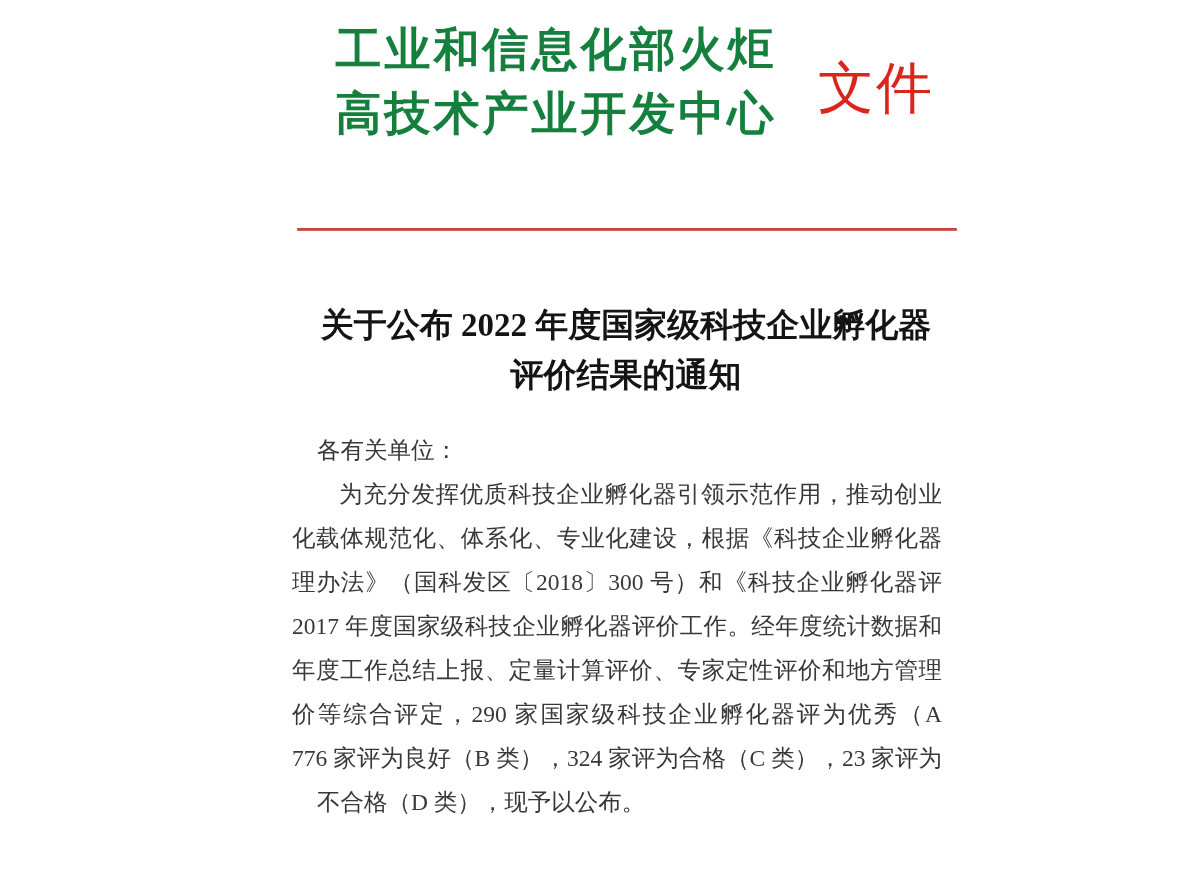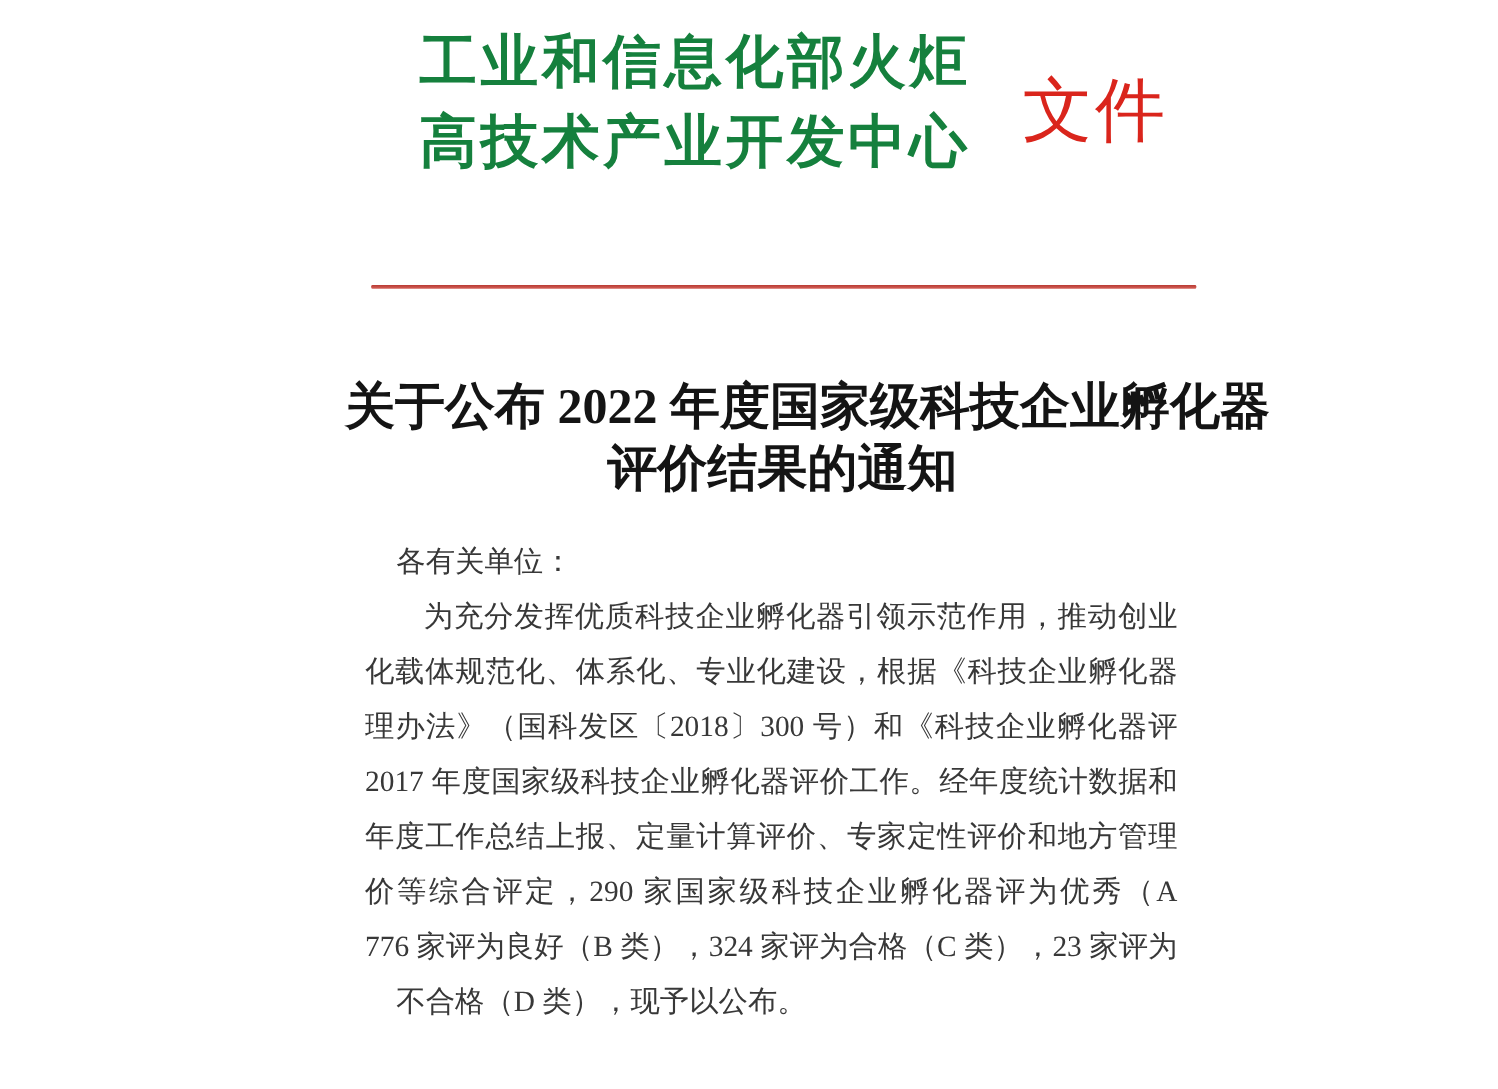--- a/index.html
+++ b/index.html
@@ -73,21 +73,21 @@
   }
 
   
   .doc-title {
     position: absolute;
     left: 276px;
     top: 300px;
     width: 700px;
     text-align: center;
     font-weight: 700;
-    font-size: 40px;
+    font-size: 33px;
     line-height: 50px;
     color: #141414;
     white-space: nowrap;
   }
 
   
   .body-block {
     position: absolute;
     left: 292px;
     top: 428px;

